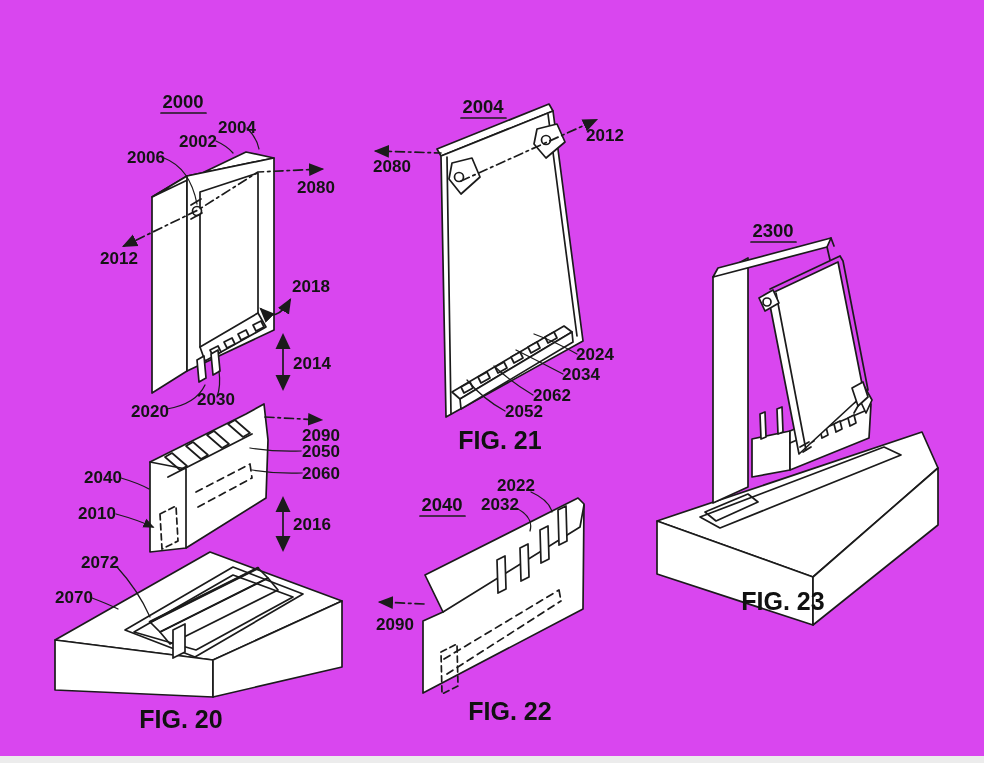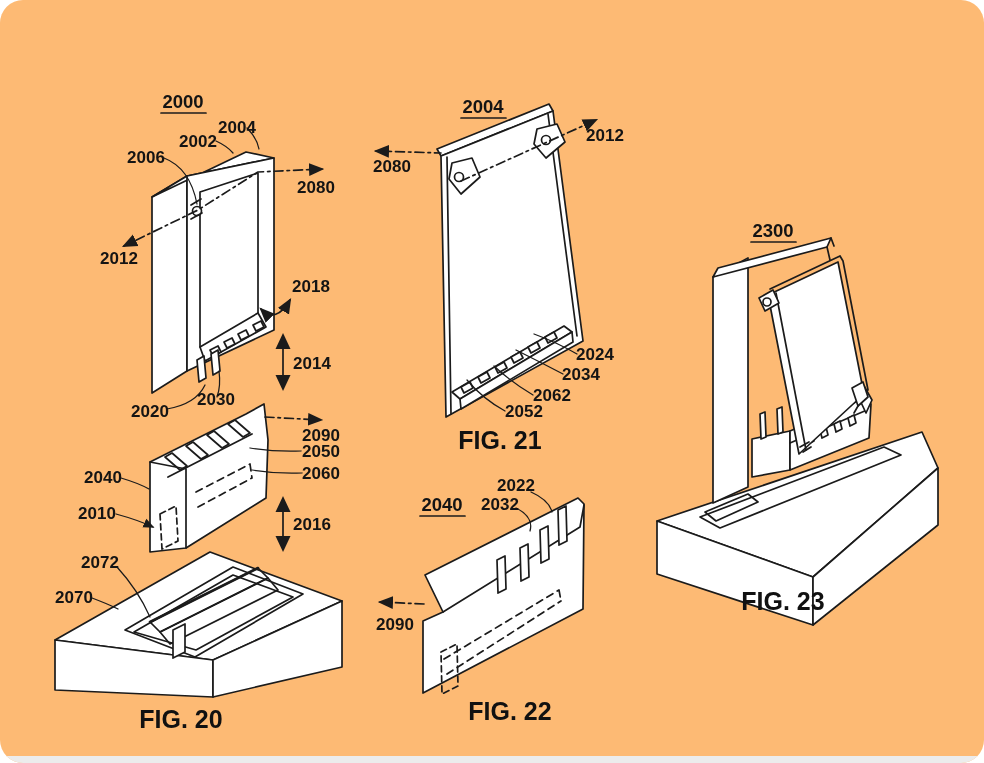--- a/index.html
+++ b/index.html
@@ -1,17 +1,17 @@
 <!DOCTYPE html>
 <html><head>
 <meta charset="utf-8">
 <style>
   html,body { margin:0; padding:0; background:#ffffff; }
-  #sheet { position:relative; width:984px; height:763px; background:#fdba74; overflow:hidden;
-           font-family:"Liberation Sans", sans-serif;border-radius:23px; }
+  #sheet { position:relative; width:984px; height:763px; background:#d946ef; overflow:hidden;
+           font-family:"Liberation Sans", sans-serif; }
   svg { position:absolute; left:0; top:0; }
   .ln  { fill:none; stroke:#1b1b1b; stroke-width:1.7; stroke-linejoin:round; stroke-linecap:round; }
   .fw  { fill:#ffffff; }
   .leader { stroke-width:1.25; }
   .thick  { stroke-width:2.6; }
   .txt { font-family:"Liberation Sans", sans-serif; font-weight:700; font-size:17px;
          fill:#141414; text-anchor:middle; }
   .title { font-size:18.5px; }
   .cap { font-family:"Liberation Sans", sans-serif; font-weight:700; font-size:25px;
          fill:#111111; text-anchor:middle; }

